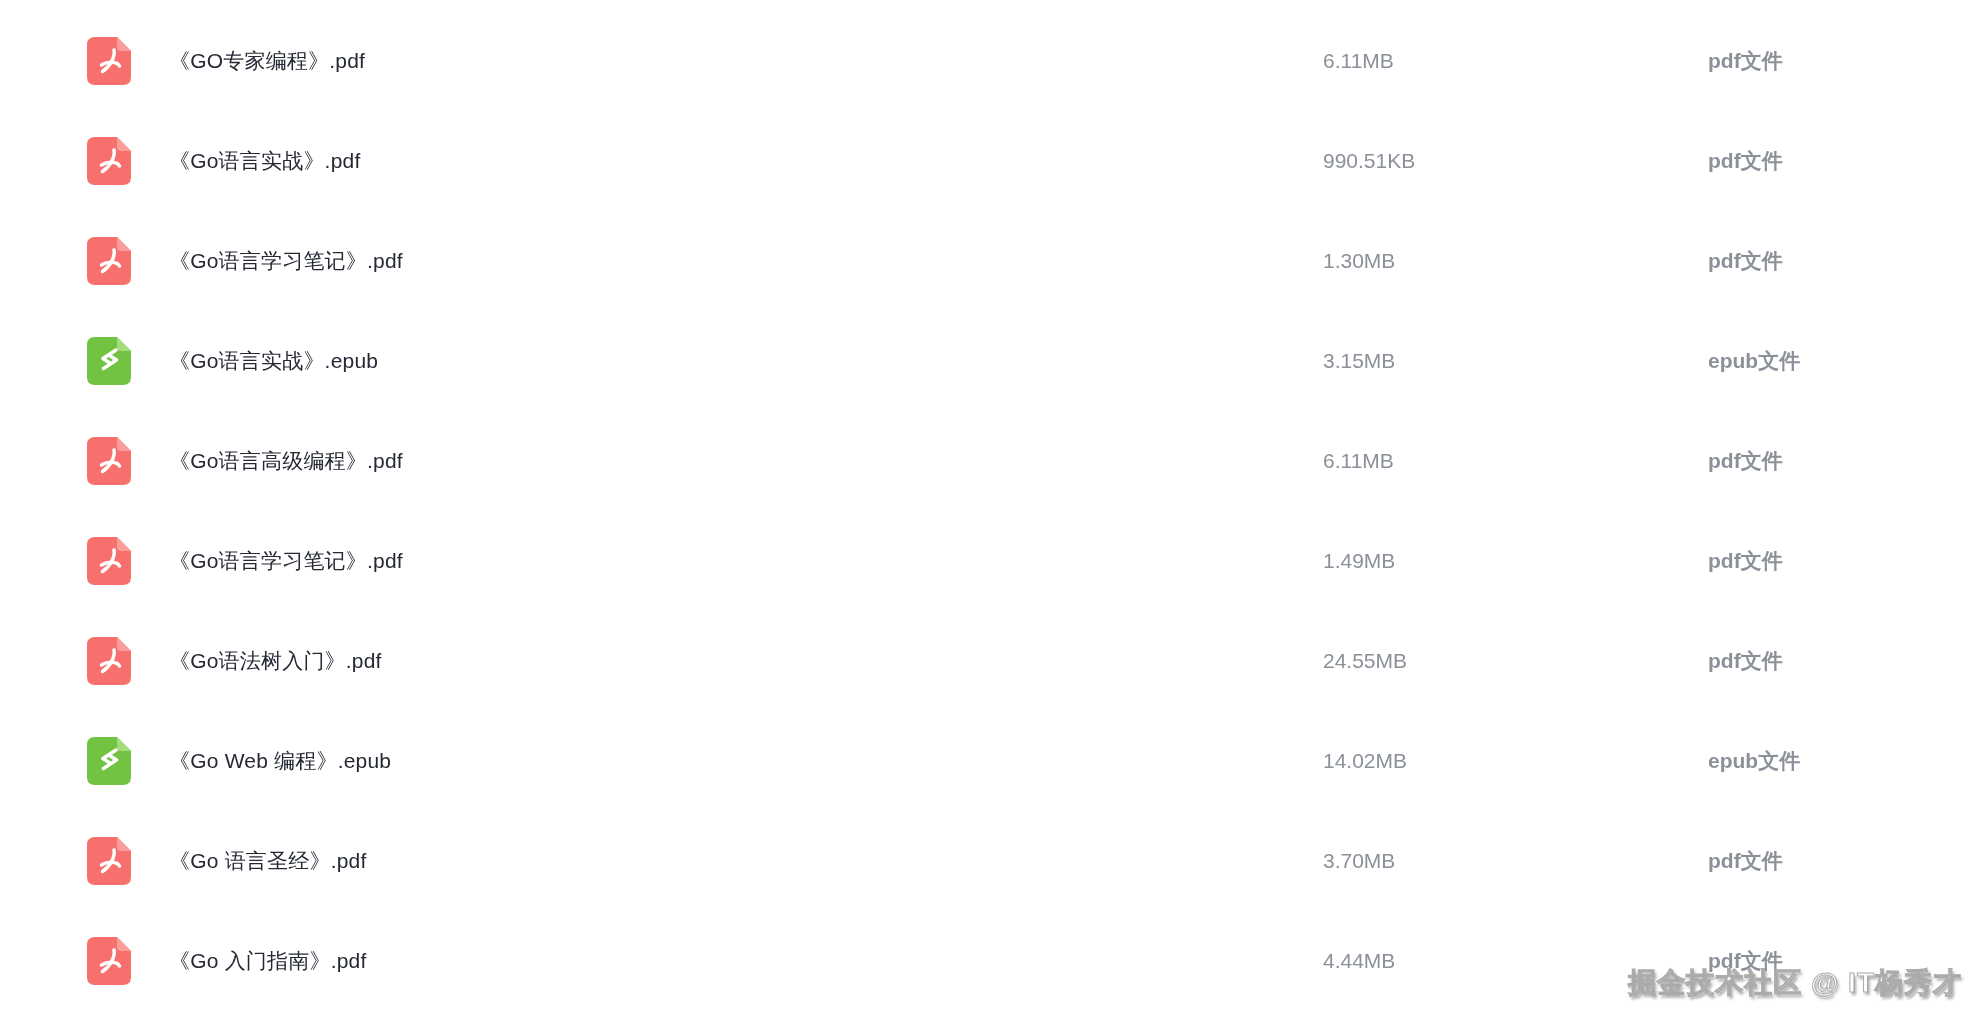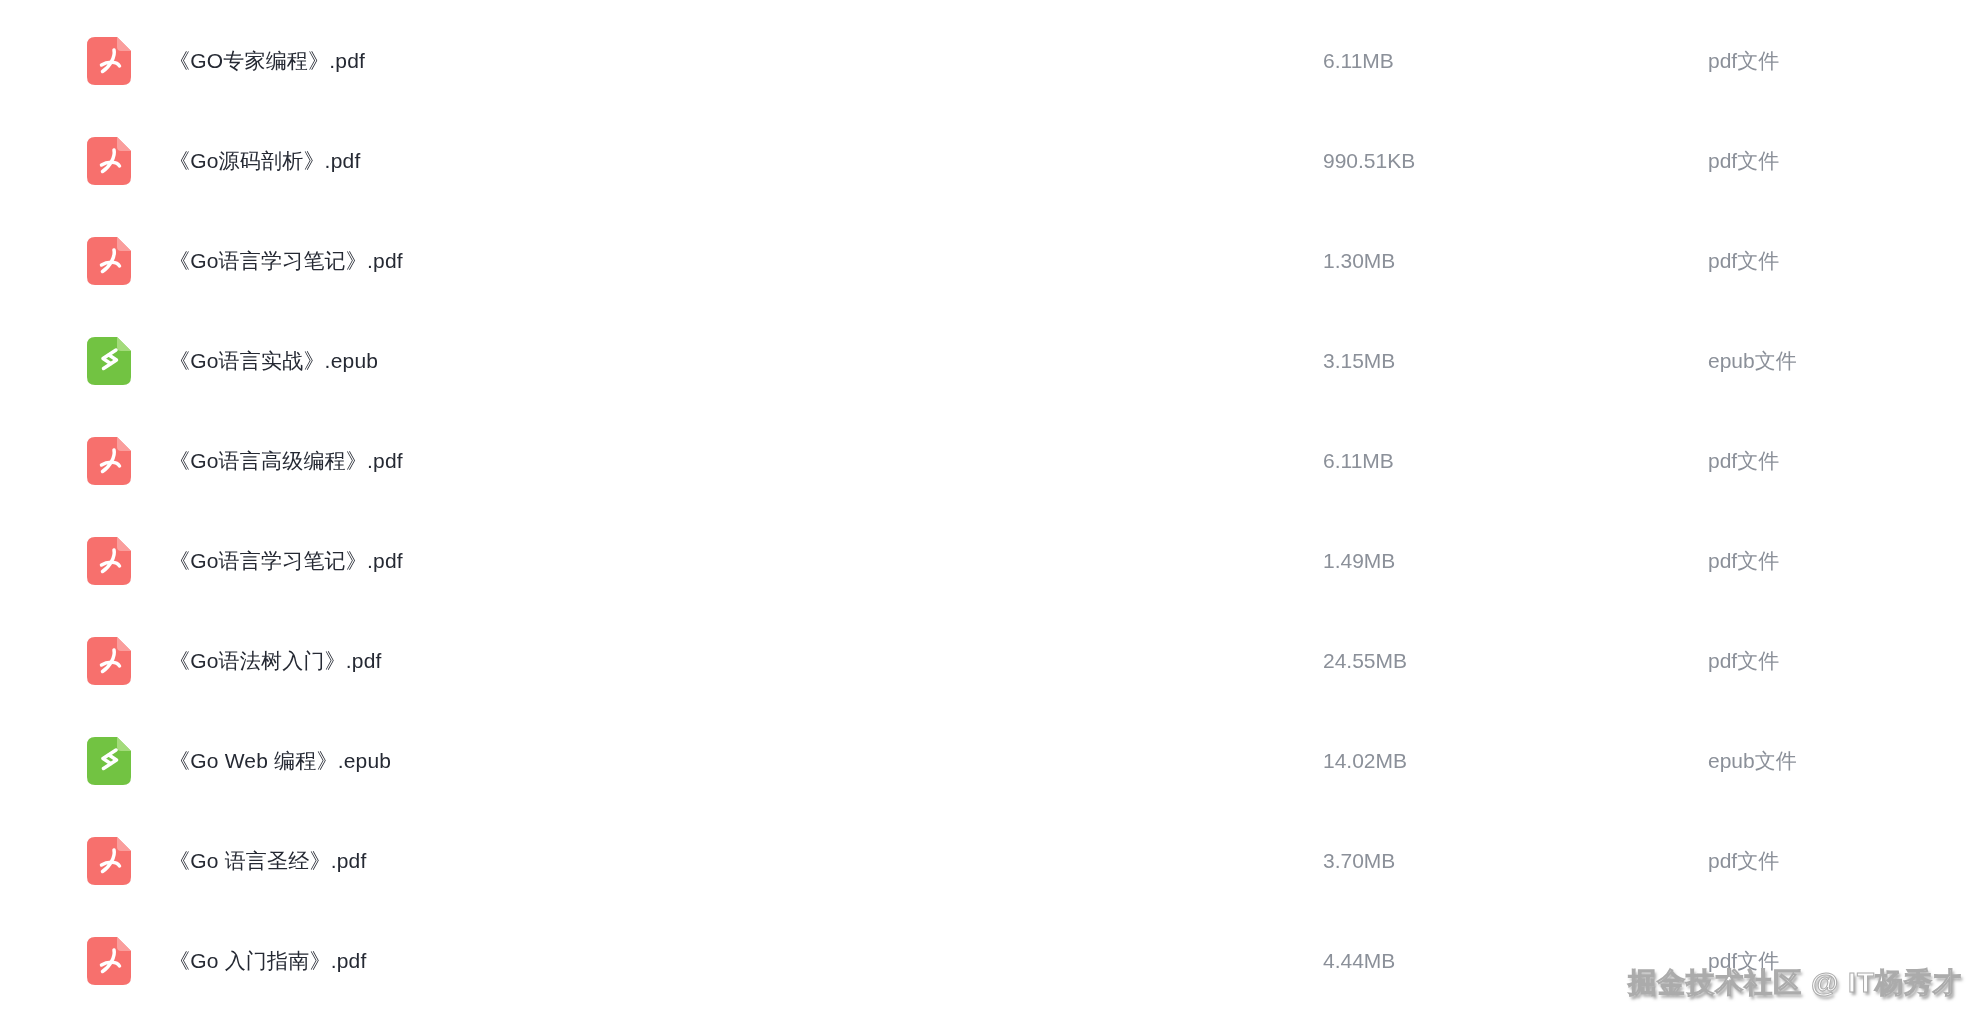--- a/index.html
+++ b/index.html
@@ -62,20 +62,21 @@
     margin-left: 32px;
   }
   .type {
     position: absolute;
     left: 1700px;
     top: 50%;
     transform: translateY(-50%);
     font-size: 21px;
     color: var(--meta-color, #8B9099);
     white-space: nowrap;
+    font-weight: bold;
   }
   
   .row.pdf  .body  { fill: var(--pdf-color, #F7706D); }
   .row.pdf  .fold  { fill: var(--pdf-fold-color, #FA9E9C); }
   .row.epub .body  { fill: var(--epub-color, #72C342); }
   .row.epub .fold  { fill: var(--epub-fold-color, #A4DB7B); }
   .glyph {
     stroke: #ffffff;
     stroke-width: 3.5;
     fill: none;
@@ -130,21 +131,21 @@
         <g class="glyph pdf-glyph">
           <path d="M27 13 C28.5 19.5 23 29.5 15.5 34.5"></path>
           <path d="M14.5 28 C21 24 30 24.5 32.5 29"></path>
         </g>
         <g class="glyph epub-glyph">
           <path d="M29 13 L16 21.5 L23.5 26.5"></path>
           <path d="M16.5 31.5 L29.5 23 L22 18"></path>
         </g>
       </svg>
     </span>
-    <span class="name">《Go源码剖析》.pdf</span>
+    <span class="name">《Go语言实战》.pdf</span>
     <span class="size">990.51KB</span>
     <span class="type">pdf文件</span>
   </div>
       <div class="row pdf">
     <span class="icon">
       <svg viewBox="0 0 44 48" width="44" height="48" aria-hidden="true">
         <path class="body" d="M8 0 L30 0 L44 14 L44 40 Q44 48 36 48 L8 48 Q0 48 0 40 L0 8 Q0 0 8 0 Z"></path>
         <path class="fold" d="M30 0 L44 14 L34 14 Q30 14 30 10 Z"></path>
         <g class="glyph pdf-glyph">
           <path d="M27 13 C28.5 19.5 23 29.5 15.5 34.5"></path>

